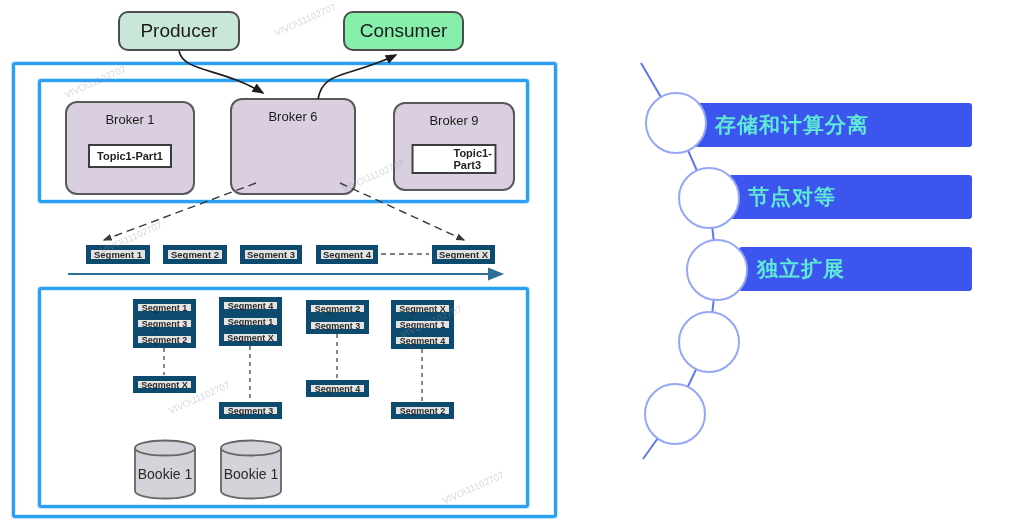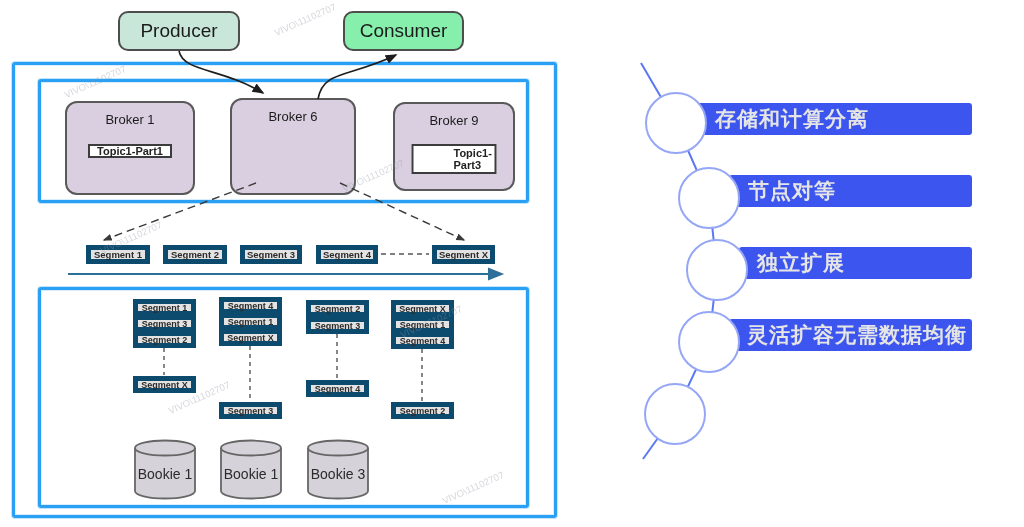--- a/index.html
+++ b/index.html
@@ -32,21 +32,21 @@
   .bookie { position:absolute; width:64px; height:62px; }
   .bookie svg { position:absolute; left:0; top:0; }
   .blabel { position:absolute; left:0; right:0; top:27px; text-align:center; font-size:14px; color:#2b2b2b; }
 
   
   .overlay { position:absolute; left:0; top:0; pointer-events:none; }
   .left-overlay { z-index:5; }
   .right-line { z-index:2; }
 
   
-  .banner { position:absolute; height:32px; background:#3C55EF; border-radius:3px; color:#e5e5e5;
+  .banner { position:absolute; height:44px; background:#3C55EF; border-radius:3px; color:#5eead4;
             display:flex; align-items:center; font-size:21px; font-weight:bold; letter-spacing:1px; z-index:1; }
   .ncircle { position:absolute; width:62px; height:62px; background:#fff; border:2px solid #95A6F6;
              border-radius:50%; z-index:3; }
 
   
   .wm { position:absolute; color:#8f95a3; opacity:.38; font-size:9.5px; transform:rotate(-24deg);
         white-space:nowrap; z-index:6; pointer-events:none; }
 </style>
 </head>
 <body>
@@ -59,21 +59,21 @@
 
   <div class="endpoint producer" style="left:118px; top:11px; width:122px; height:40px;">
     <span>Producer</span>
   </div>
   <div class="endpoint consumer" style="left:343px; top:11px; width:121px; height:40px;">
     <span>Consumer</span>
   </div>
 
   <div class="broker" style="left:65px; top:101px; width:130px; height:94px;">
     <div class="bname">Broker 1</div>
-    <div class="topic" style="top:41px; width:84px; height:14px;">Topic1-Part1</div>
+    <div class="topic" style="top:41px; width:84px; height:24px;">Topic1-Part1</div>
   </div>
   <div class="broker" style="left:230px; top:98px; width:126px; height:97px;">
     <div class="bname">Broker 6</div>
   </div>
   <div class="broker" style="left:393px; top:102px; width:122px; height:89px;">
     <div class="bname">Broker 9</div>
     <div class="topic" style="top:40px; width:85px; height:30px;padding-left:40px;">Topic1-Part3</div>
   </div>
 
   <div class="seg" style="left:86px;  top:245px; width:64px; height:19px;">Segment 1</div>
@@ -107,27 +107,20 @@
       <ellipse cx="32" cy="9" rx="30" ry="7.5" fill="#D6D2D9" stroke="#666" stroke-width="1.8"></ellipse>
     </svg>
     <div class="blabel">Bookie 1</div>
   </div>
   <div class="bookie" style="left:219px; top:439px;">
     <svg width="64" height="62" viewBox="0 0 64 62">
       <path d="M2 9 L2 52 A30 7.5 0 0 0 62 52 L62 9" fill="#D6D2D9" stroke="#666" stroke-width="1.8"></path>
       <ellipse cx="32" cy="9" rx="30" ry="7.5" fill="#D6D2D9" stroke="#666" stroke-width="1.8"></ellipse>
     </svg>
     <div class="blabel">Bookie 1</div>
-  </div>
-  <div class="bookie" style="left:306px; top:439px;">
-    <svg width="64" height="62" viewBox="0 0 64 62">
-      <path d="M2 9 L2 52 A30 7.5 0 0 0 62 52 L62 9" fill="#D6D2D9" stroke="#666" stroke-width="1.8"></path>
-      <ellipse cx="32" cy="9" rx="30" ry="7.5" fill="#D6D2D9" stroke="#666" stroke-width="1.8"></ellipse>
-    </svg>
-    <div class="blabel">Bookie 3</div>
   </div>
 
   <svg class="overlay left-overlay" width="600" height="527" viewBox="0 0 600 527">
     <defs>
       <marker id="ahBlack" markerWidth="9" markerHeight="8" refX="6.5" refY="3" orient="auto">
         <path d="M0,0 L7.5,3 L0,6 Z" fill="#1d1d1d"></path>
       </marker>
       <marker id="ahGray" markerWidth="8" markerHeight="7" refX="5.5" refY="2.5" orient="auto">
         <path d="M0,0 L6.5,2.5 L0,5 Z" fill="#3a3a3a"></path>
       </marker>
@@ -167,23 +160,20 @@
 
   <div class="banner" style="left:695px; top:103px; width:277px; padding-left:20px;">
     <span>存储和计算分离</span>
   </div>
   <div class="banner" style="left:739px; top:247px; width:233px; padding-left:18px;">
     <span>独立扩展</span>
   </div>
   <div class="banner" style="left:729px; top:175px; width:243px; padding-left:19px;">
     <span>节点对等</span>
   </div>
-  <div class="banner" style="left:729px; top:319px; width:243px; padding-left:18px;">
-    <span>灵活扩容无需数据均衡</span>
-  </div>
 
   <div class="ncircle" style="left:645px; top:92px;"></div>
   <div class="ncircle" style="left:678px; top:167px;"></div>
   <div class="ncircle" style="left:686px; top:239px;"></div>
   <div class="ncircle" style="left:678px; top:311px;"></div>
   <div class="ncircle" style="left:644px; top:383px;"></div>
 
 </div>
 
 </body></html>

